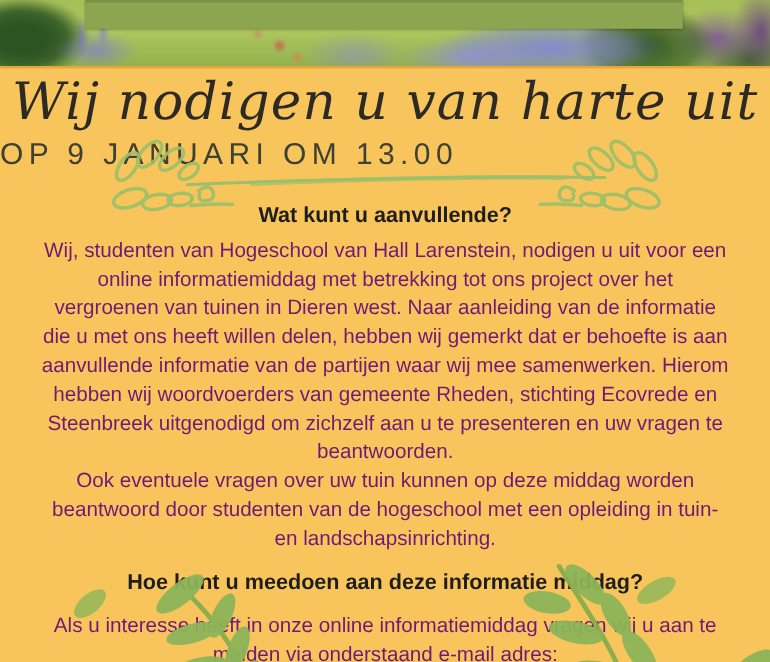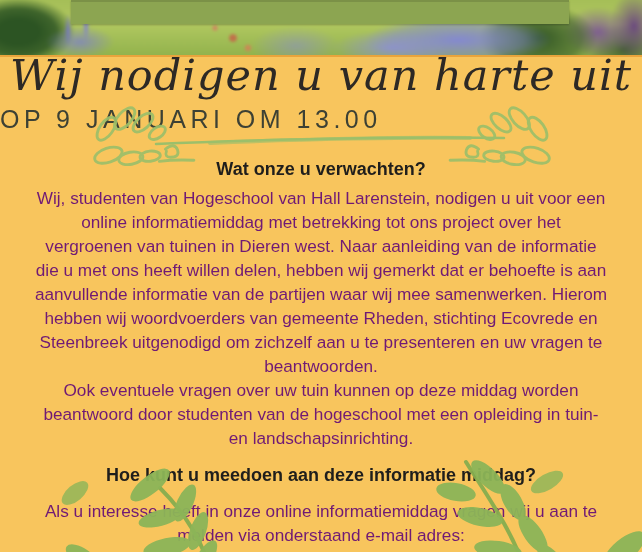--- a/index.html
+++ b/index.html
@@ -28,21 +28,21 @@
       radial-gradient(ellipse 72px 42px at 542px 42px, rgba(43,80,34,.95), rgba(43,80,34,.5) 60%, rgba(43,80,34,0) 82%),
       radial-gradient(ellipse 45px 32px at 602px 36px, rgba(122,84,150,.9), rgba(122,84,150,0) 78%),
       radial-gradient(ellipse 30px 42px at 638px 30px, rgba(100,60,130,.9), rgba(100,60,130,0) 82%),
       radial-gradient(ellipse 52px 32px at 628px 54px, rgba(60,90,45,.9), rgba(60,90,45,0) 80%),
       linear-gradient(180deg,#a3bd56 0%,#b0c75f 45%,#8eb04a 100%);
   }
   .top-bar{position:absolute;top:0;left:71px;width:498px;height:22px;
            background:#8ca551;border-top:2px solid rgba(0,0,0,.12);
            box-shadow:0 1px 2px rgba(0,0,0,.25);}
   
-  .content{position:absolute;top:42px;left:0;width:556px;height:497px;}
+  .content{position:absolute;top:52px;left:0;width:556px;height:497px;}
   .title{
     position:absolute;top:8px;left:0;width:642px;text-align:center;
     font-family:"DejaVu Serif",serif;font-style:italic;
     font-size:43px;line-height:50px;color:#2d2925;letter-spacing:1px;
   }
   .subtitle{
     position:absolute;top:65px;left:0;width:642px;text-align:left;
     font-size:25px;line-height:24px;color:#3d4134;letter-spacing:4.5px;
   }
   .orn{position:absolute;top:60px;width:112px;height:84px;}
@@ -107,21 +107,21 @@
         <path d="M78,46 q9,-7 12,1 q2,7 -7,7 q-6,0 -4,-6"></path>
         <path d="M72,58 q16,-2 34,-1"></path>
       </g>
     </svg>
 
     <svg class="brushline" viewBox="0 0 362 18">
       <path d="M6,13 C90,9 270,5 354,7" fill="none" stroke="#9cbf6a" stroke-width="2.5" stroke-linecap="round"></path>
       <path d="M60,12 C150,8 260,6 320,7" fill="none" stroke="#9cbf6a" stroke-width="4" stroke-linecap="round" opacity="0.65"></path>
     </svg>
 
-    <div class="h h1">Wat onze u verwachten?</div>
+    <div class="h h1">Wat kunt u aanvullende?</div>
     <div class="body body1">Wij, studenten van Hogeschool van Hall Larenstein, nodigen u uit voor een
 online informatiemiddag met betrekking tot ons project over het
 vergroenen van tuinen in Dieren west. Naar aanleiding van de informatie
 die u met ons heeft willen delen, hebben wij gemerkt dat er behoefte is aan
 aanvullende informatie van de partijen waar wij mee samenwerken. Hierom
 hebben wij woordvoerders van gemeente Rheden, stichting Ecovrede en
 Steenbreek uitgenodigd om zichzelf aan u te presenteren en uw vragen te
 beantwoorden.
 Ook eventuele vragen over uw tuin kunnen op deze middag worden
 beantwoord door studenten van de hogeschool met een opleiding in tuin-

